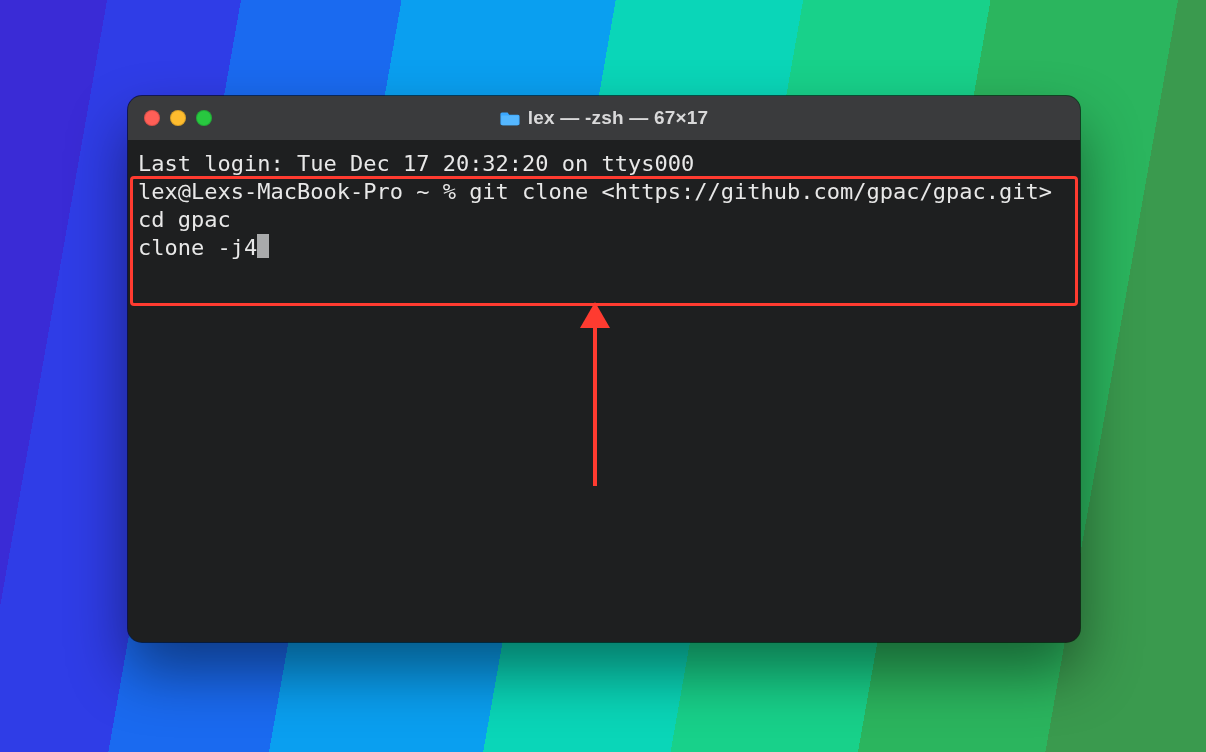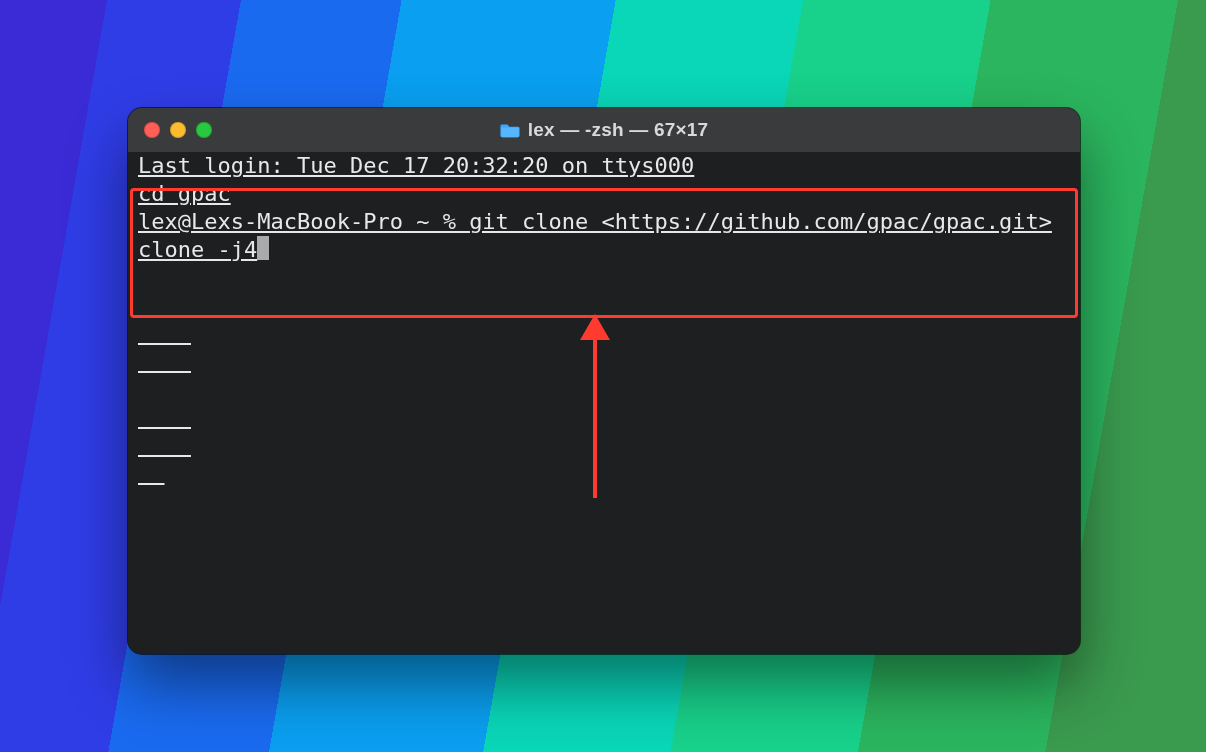--- a/index.html
+++ b/index.html
@@ -24,21 +24,21 @@
       #0ad6b8 46% 60%,
       #18d18a 60% 74%,
       #2bb55e 74% 88%,
       #3a9a4e 88% 100%
     );
   }
 
   .terminal-window {
     position: absolute;
     left: 128px;
-    top: 108px;
+    top: 96px;
     width: 952px;
     height: 546px;
     background: #1e1f20;
     border-radius: 14px;
     box-shadow: 0 30px 60px rgba(0,0,0,0.45), 0 0 0 1px rgba(0,0,0,0.6);
     overflow: hidden;
     display: flex;
     flex-direction: column;
   }
 
@@ -83,29 +83,28 @@
   .folder-icon {
     width: 20px;
     height: 16px;
     display: inline-block;
   }
 
   .term-body {
     flex: 1 1 auto;
     position: relative;
     background: #1e1f20;
-    padding: 0 10px 10px 10px;
+    padding: 10px 10px 10px 10px;
     font-family: "Menlo", "SF Mono", Monaco, Consolas, monospace;
     font-size: 22px;
     line-height: 28px;
     color: #e8e8e8;
     white-space: pre-wrap;
     word-break: break-all;
     font-weight: 500;
-    text-decoration: underline;
   }
 
   .highlight-box {
     position: absolute;
     border: 3px solid #ff3b30;
     border-radius: 4px;
     pointer-events: none;
   }
 
   .arrow {
@@ -159,21 +158,21 @@
       <span class="folder-icon">
         <svg viewBox="0 0 24 20" width="20" height="16">
           <path d="M2 3 h7 l2 3 h11 a2 2 0 0 1 2 2 v9 a2 2 0 0 1 -2 2 H2 a2 2 0 0 1 -2 -2 V5 a2 2 0 0 1 2 -2 z" fill="#3aa7ff"></path>
           <path d="M1 7 h22 v10 a2 2 0 0 1 -2 2 H3 a2 2 0 0 1 -2 -2 z" fill="#55b7ff"></path>
         </svg>
       </span>
       <span class="title-text">lex — -zsh — 67×17</span>
     </div>
   </div>
 
-  <div class="term-body"><span class="term-line">Last login: Tue Dec 17 20:32:20 on ttys000</span><span class="term-line">cd gpac</span><span class="term-line">lex@Lexs-MacBook-Pro ~ % git clone &lt;https://github.com/gpac/gpac.git&gt;</span><span class="term-line"><span>clone -j4</span><span class="cursor-block"></span></span>
+  <div class="term-body"><span class="term-line">Last login: Tue Dec 17 20:32:20 on ttys000</span><span class="term-line">lex@Lexs-MacBook-Pro ~ % git clone &lt;https://github.com/gpac/gpac.git&gt;</span><span class="term-line">cd gpac</span><span class="term-line"><span>clone -j4</span><span class="cursor-block"></span></span>
 
     
     <div class="highlight-box" style="left:2px; top:36px; width:942px; height:124px;"></div>
 
     
     <div class="arrow" style="left:452px; top:164px; width:30px; height:182px;">
       <div class="arrow-head"></div>
       <div class="arrow-line" style="top:20px; height:162px;"></div>
     </div>
   </div>

